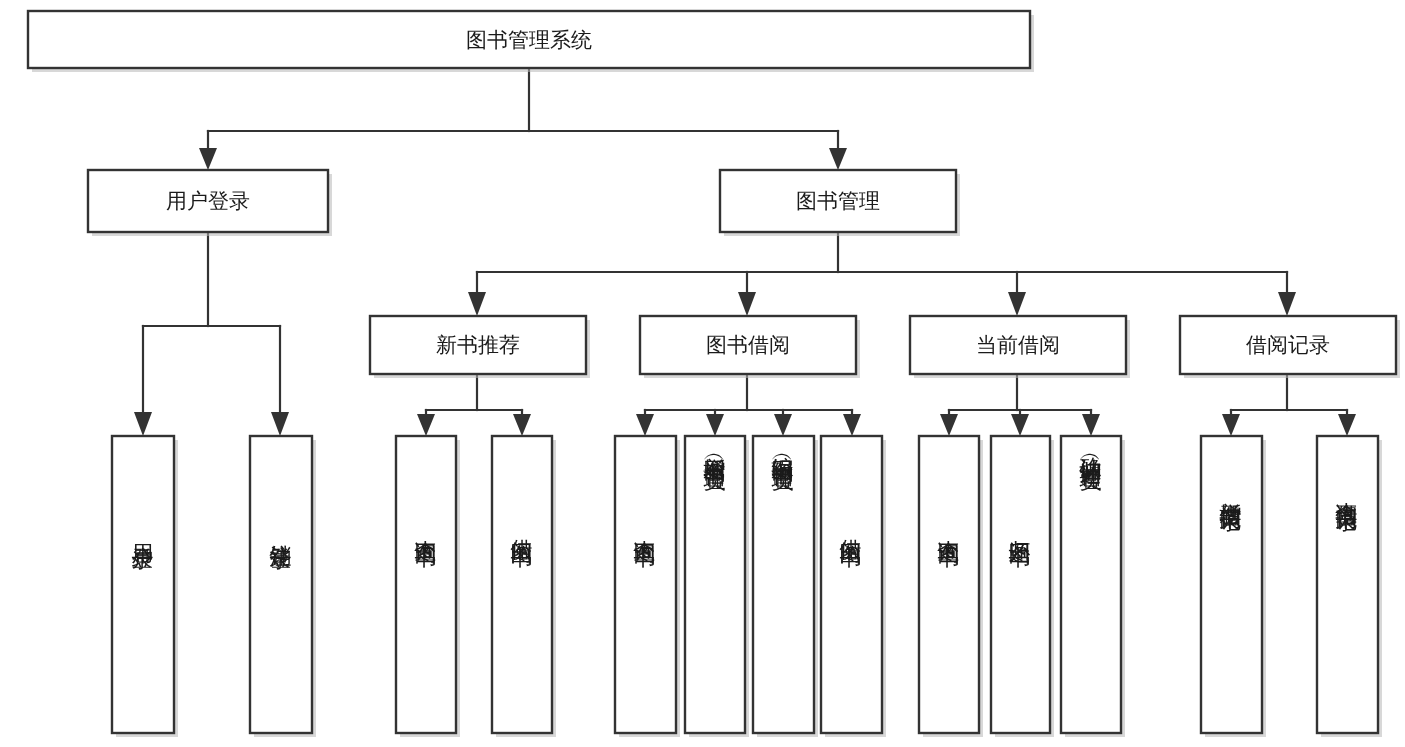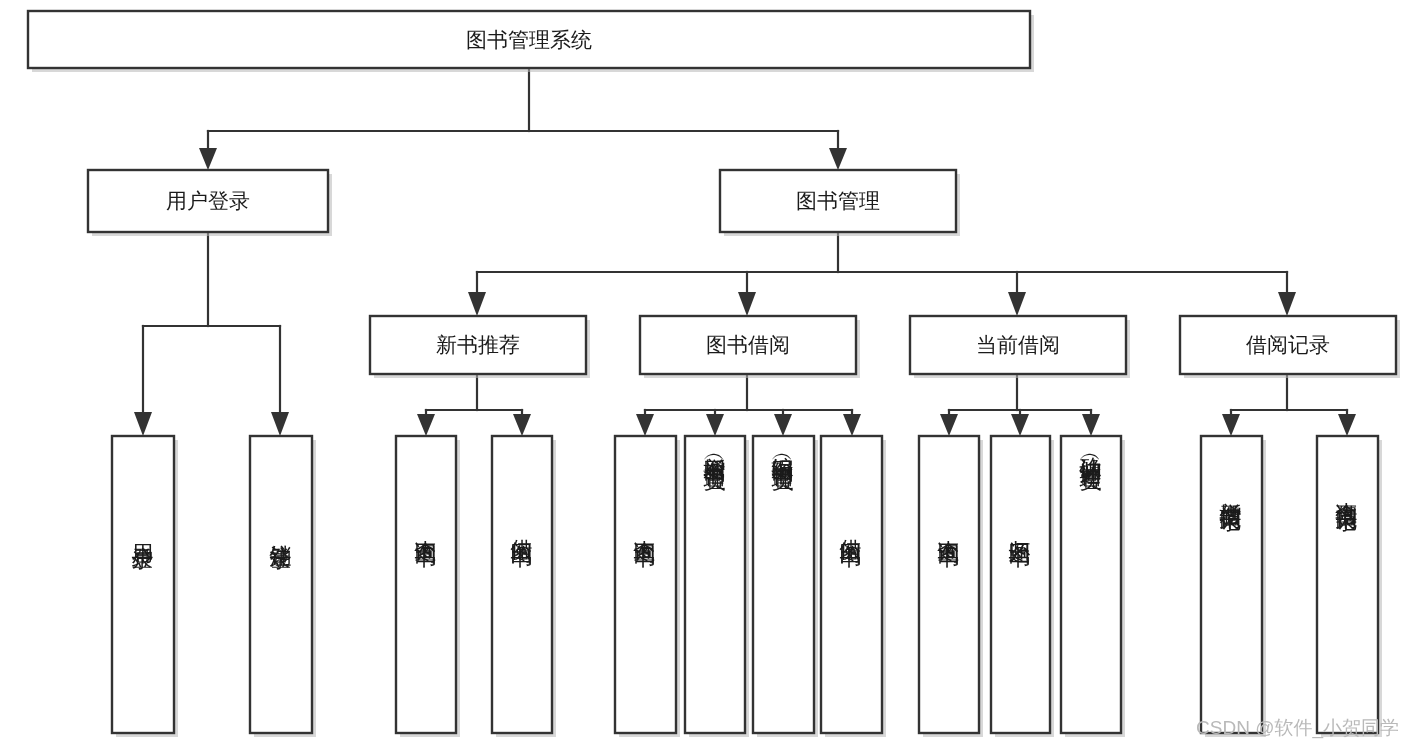--- a/index.html
+++ b/index.html
@@ -250,14 +250,13 @@
       <text class="leaf-label" x="1223" y="490">新增借阅记录</text>
     </g>
     <g>
       <rect class="node-shadow" x="1313" y="440" width="61" height="297"></rect>
       <rect class="node-box" x="1309" y="436" width="61" height="297"></rect>
       <text class="leaf-label" x="1339" y="490">查询借阅记录</text>
     </g>
 
   </svg>
 
-  <div class="watermark">CSDN @软件_小贺同学</div>
 </div>
 
 </body></html>

